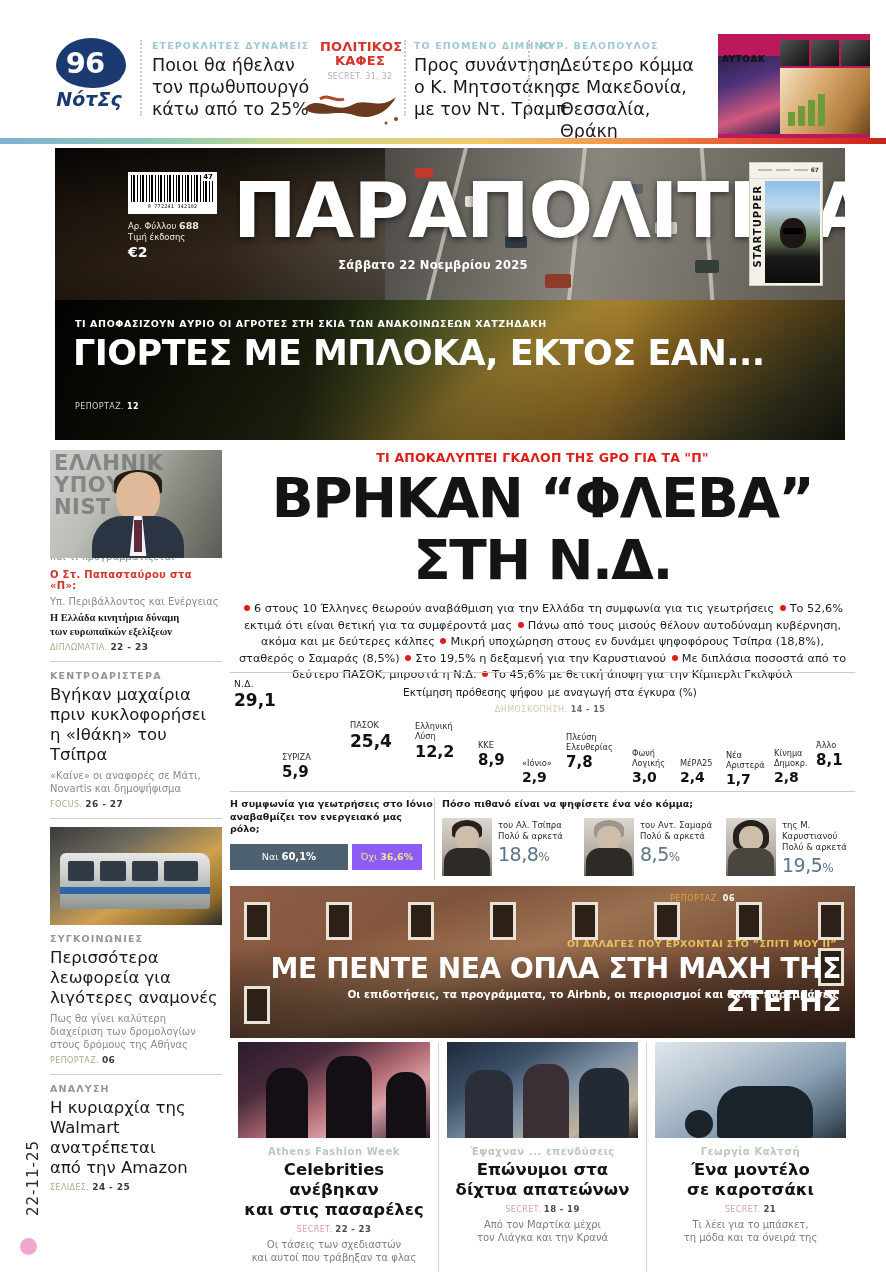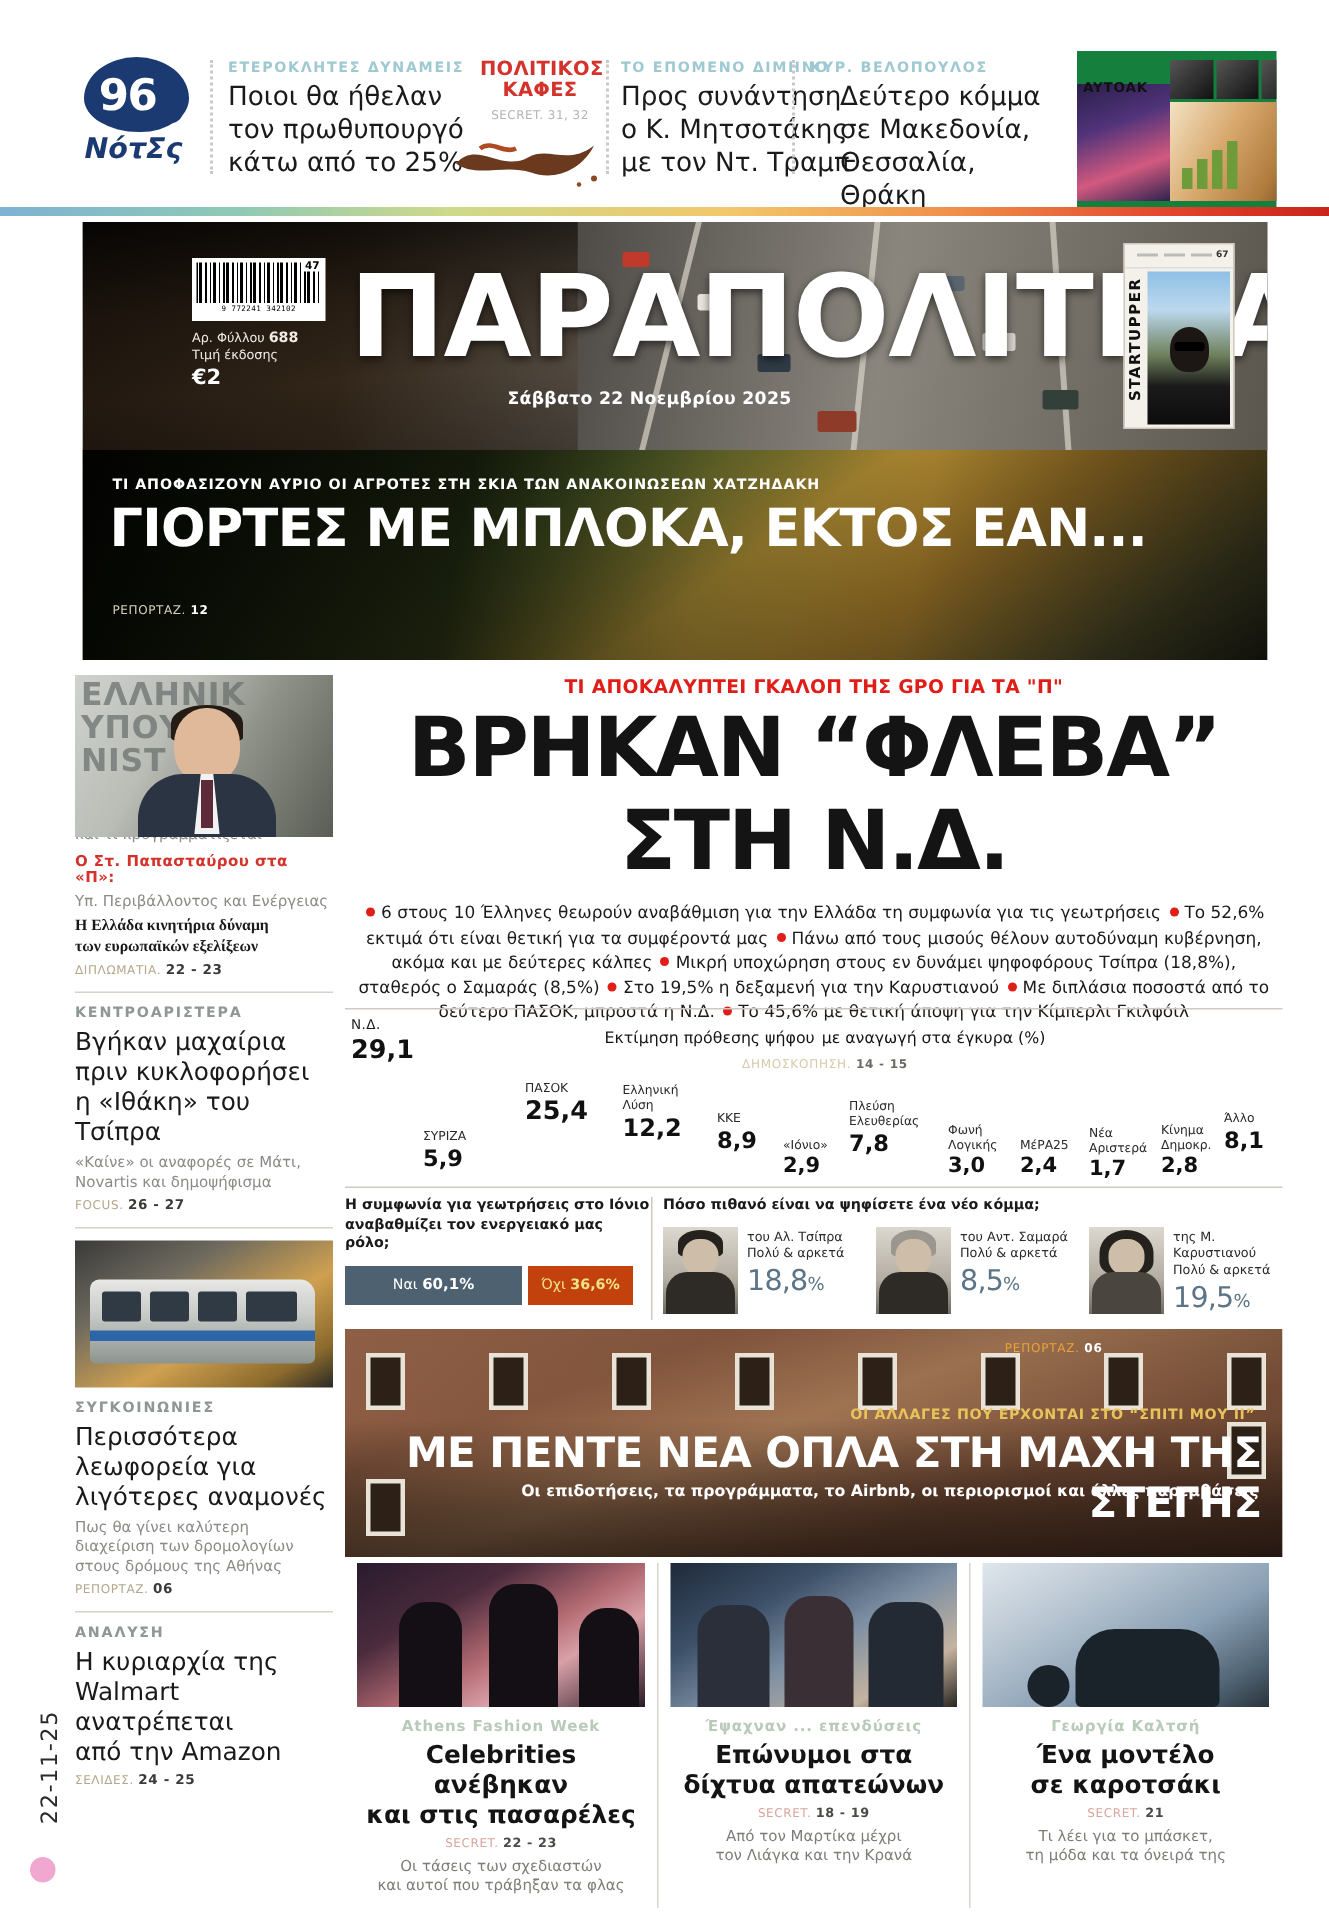--- a/index.html
+++ b/index.html
@@ -31,21 +31,21 @@
   .tskicker { font-size:9.5px; letter-spacing:1.1px; font-weight:bold; color:#9fc9d2; text-transform:uppercase;
       white-space:nowrap; margin-bottom:3px;}
   .tsheadline { font-size:17.5px; line-height:22px; color:#1a1a1a; font-weight:500; }
 
   .pkbox { position:absolute; left:320px; top:40px; width:80px; text-align:center; }
   .pkbox .l1 { color:#d4332b; font-weight:bold; font-size:13px; line-height:14px; letter-spacing:0.2px;}
   .pkbox .l2 { color:#b4b4b4; font-size:8px; margin-top:4px; letter-spacing:0.3px;}
   .pksplash { position:absolute; left:300px; top:85px; width:110px; height:42px; }
   .pksplash svg { display:block; }
 
-  .adbox { position:absolute; left:718px; top:34px; width:133px; height:105px; overflow:hidden; background:#15803d;}
+  .adbox { position:absolute; left:718px; top:34px; width:152px; height:105px; overflow:hidden; background:#be185d;}
   .adbox .adleft { position:absolute; left:0; top:22px; width:62px; height:78px;
      background:linear-gradient(160deg,#2a1f4a 0%,#50337a 35%,#d2597f 70%,#2d2350 100%); }
   .adbox .adlabel { position:absolute; left:4px; top:20px; color:#111; font-weight:bold; font-size:9px; letter-spacing:0.5px;}
   .adbox .adthumbs { position:absolute; left:62px; top:6px; width:90px; height:26px; display:flex; gap:2px; }
   .adbox .adthumbs i { flex:1; background:linear-gradient(135deg,#555,#111); display:block; }
   .adbox .adbig { position:absolute; left:62px; top:34px; width:90px; height:66px;
      background:linear-gradient(120deg,#f3e2c2 0%,#d8a86d 40%,#b07b3d 75%,#6b4520 100%); }
   .adbox .adbig .bars { position:absolute; left:8px; bottom:8px; display:flex; align-items:flex-end; gap:3px; height:34px;}
   .adbox .adbig .bars i { width:7px; background:#6f9c3a; display:block; }
 
@@ -162,21 +162,21 @@
   .pitem .pn { font-size:8.2px; color:#2a2a28; line-height:10px; }
   .pitem .pv { font-weight:bold; color:#111; margin-top:1px; }
 
   
   .subpolls { position:absolute; left:230px; top:798px; width:625px; height:82px; }
   .sp-left { position:absolute; left:0; top:0; width:205px; height:82px; border-right:1px solid #cfcac0;}
   .sp-q { font-size:9.5px; font-weight:bold; color:#1a1a1a; line-height:12.5px;}
   .sp-bars { margin-top:8px; display:flex; align-items:center;}
   .sp-yes { width:118px; height:26px; background:#4e6171; color:#fff; font-size:9.5px; display:flex; align-items:center; justify-content:center;}
   .sp-yes b { margin-left:3px; font-size:10px; }
-  .sp-no { width:70px; height:26px; background:#c2410c; color:#efe38a; font-size:9.5px; display:flex; align-items:center; justify-content:center; margin-left:4px;}
+  .sp-no { width:70px; height:26px; background:#8b5cf6; color:#efe38a; font-size:9.5px; display:flex; align-items:center; justify-content:center; margin-left:4px;}
   .sp-right { position:absolute; left:212px; top:0; width:413px; height:82px;}
   .sp-q2 { font-size:9.5px; font-weight:bold; color:#1a1a1a; }
   .pcell { position:absolute; top:20px; width:130px; height:58px; }
   .pcell .phead { position:absolute; left:0; top:0; width:50px; height:58px; overflow:hidden;
      background:linear-gradient(180deg,#ddd8cf 0%,#b3ada2 60%,#6e6a62 100%);}
   .pcell .phead .hair { position:absolute; left:10px; top:2px; width:30px; height:18px; background:#25211c; border-radius:50% 50% 18% 18%;}
   .pcell .phead .face { position:absolute; left:13px; top:8px; width:24px; height:24px; background:#cdbda9; border-radius:45%;}
   .pcell .phead .suit { position:absolute; left:2px; top:30px; width:46px; height:28px; background:#2e2b27; border-radius:14px 14px 0 0;}
   .pcell .ptxt { position:absolute; left:56px; top:2px; }
   .pcell .pl1 { font-size:8.5px; color:#2a2a28; line-height:11px;}

